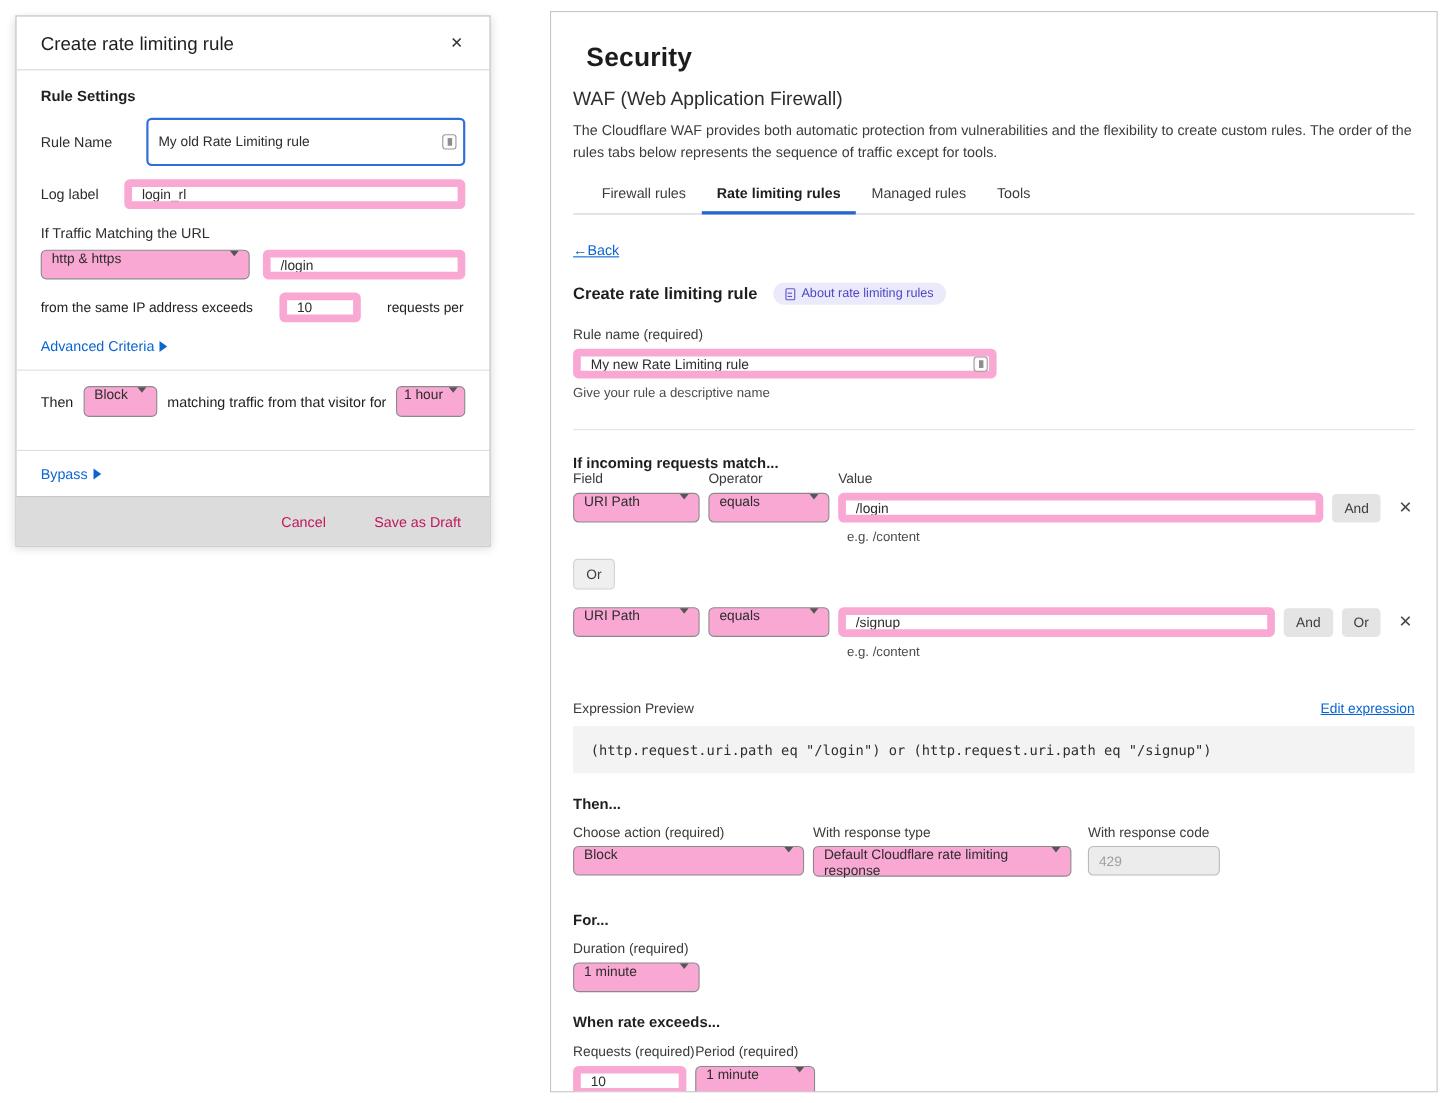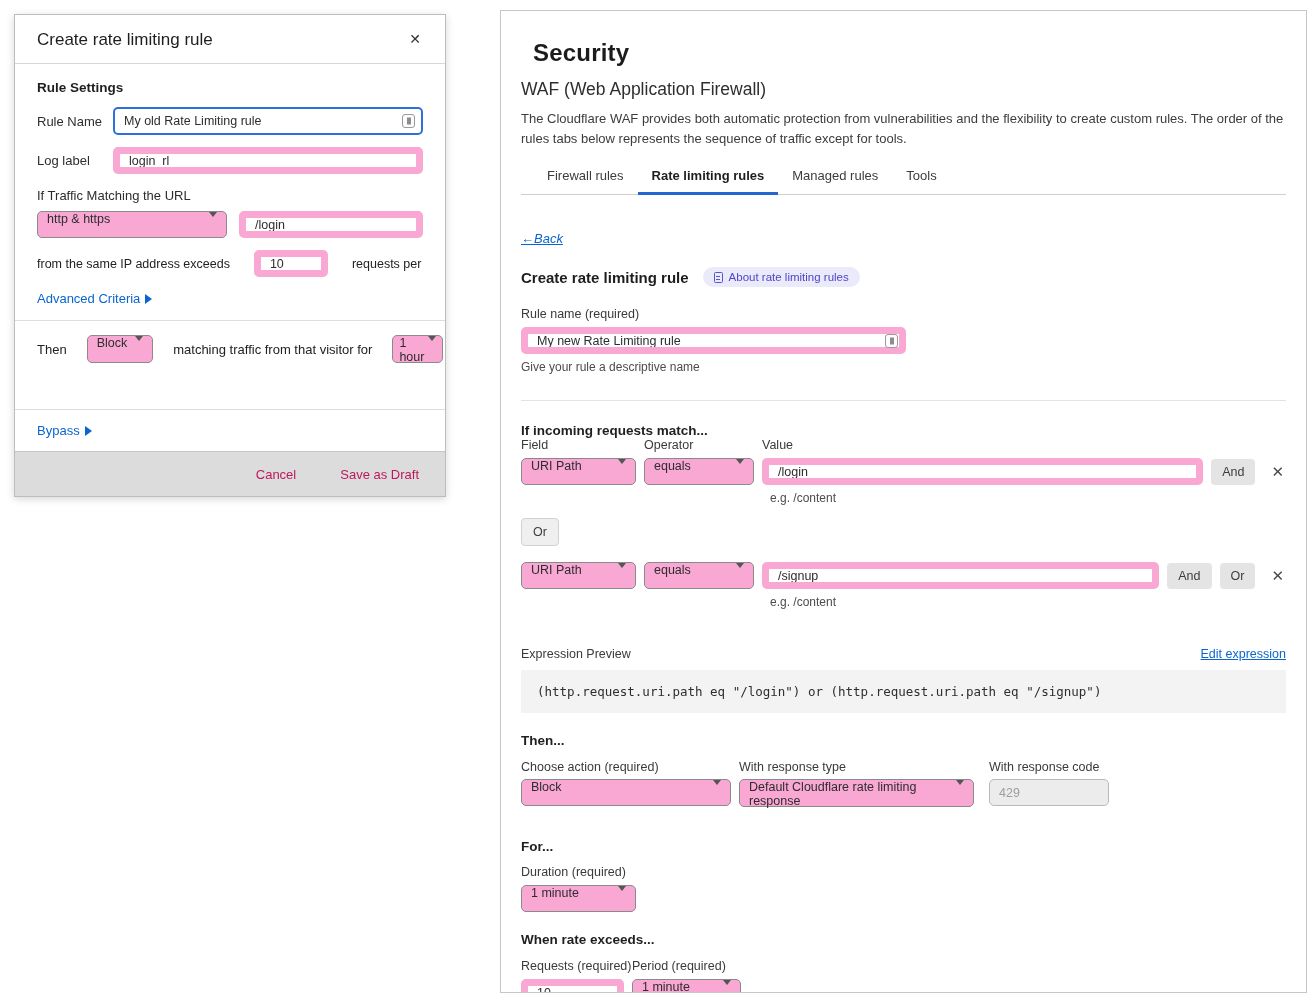--- a/index.html
+++ b/index.html
@@ -86,21 +86,21 @@
   }
   .page-title { font-size:24px; font-weight:bold; color:#1c1c1c; margin:12px; letter-spacing:.2px; }
   .page-subtitle { font-size:17.5px; font-weight:normal; color:#2e2e2e; margin:9px 0 0; }
   .page-desc { font-size:13px; color:#3c3c3c; line-height:1.55; margin:9px 0 0; max-width:772px; }
   .tabs { display:flex; margin-top:13px; border-bottom:1px solid #cfcfcf; padding-left:12px; }
   .tab {
     font-size:13px; color:#3c3c3c; padding:6px 14px 9px; cursor:pointer;
     border-bottom:3px solid transparent; margin-bottom:-1px;
   }
   .tab.active { font-weight:bold; color:#1d1d1d; border-bottom-color:#2467d1; }
-  .back-link { display:inline-block; margin-top:36px; font-size:13px; text-decoration:underline;font-style:italic; }
+  .back-link { display:inline-block; margin-top:25px; font-size:13px; text-decoration:underline; }
   .form-title-row { display:flex; align-items:center; gap:14px; margin-top:20px; }
   .form-title { font-size:15px; font-weight:bold; color:#1d1d1d; margin:0; }
   .badge {
     background:#ebeafa; color:#4f46c8; font-size:11.5px; border-radius:11px;
     padding:4px 11px; display:inline-flex; align-items:center; gap:6px; cursor:pointer;
   }
   .doc-icon { width:9px; height:11px; border:1px solid #5a55cf; border-radius:1.5px; position:relative; }
   .doc-icon::before { content:""; position:absolute; left:1.5px; top:3px; width:4px; height:1px; background:#5a55cf; }
   .doc-icon::after { content:""; position:absolute; left:1.5px; top:6px; width:4px; height:1px; background:#5a55cf; }
   .divider { border:none; border-top:1px solid #e3e3e3; margin:26px 0 0; }
@@ -129,21 +129,21 @@
     <h1 class="dialog-title">Create rate limiting rule</h1>
     <span class="dialog-close">✕</span>
   </div>
 
   <div class="dialog-body">
     <div class="sec-title">Rule Settings</div>
 
     <div class="dlg-row">
       <span class="dlg-label">Rule Name</span>
       <span class="input-wrap" style="flex:1;">
-        <input class="tinput dlg-input-focused" style="height: 28px; padding-right: 42px;" value="My old Rate Limiting rule">
+        <input class="tinput dlg-input-focused" style="height: 44px; padding-right: 42px; margin-left: 20px;" value="My old Rate Limiting rule">
         <span class="afill-icon"></span>
       </span>
     </div>
 
     <div class="dlg-row">
       <span class="dlg-label">Log label</span>
       <input class="tinput" style="flex: 1 1 0%;" value="login_rl">
     </div>
 
     <div style="margin-top:14px; font-size:13px; color:#2d2d2d;">If Traffic Matching the URL</div>
@@ -165,21 +165,21 @@
 
       </div>
     </div>
 
     <div style="margin-top:14px;">
       <a class="blue-link" style="font-size:13px;"><span>Advanced Criteria</span><span class="tri-right"></span></a>
     </div>
 
     <hr class="dlg-hr">
 
-    <div class="dlg-row" style="margin-top:14px; gap:20px; font-size:13px;">
+    <div class="dlg-row" style="margin-top:14px; gap:9px; font-size:13px;">
       <span>Then</span>
       <div class="select" style="width:92px; height:28px;">
         <span>Block</span>
         <span class="caret"></span>
       </div>
       <span style="white-space:nowrap;">matching traffic from that visitor for</span>
       <div class="select" style="width:88px; height:28px; padding:0 6px;">
         <span>1 hour</span>
         <span class="caret" style="margin-left:4px;"></span>
       </div>

